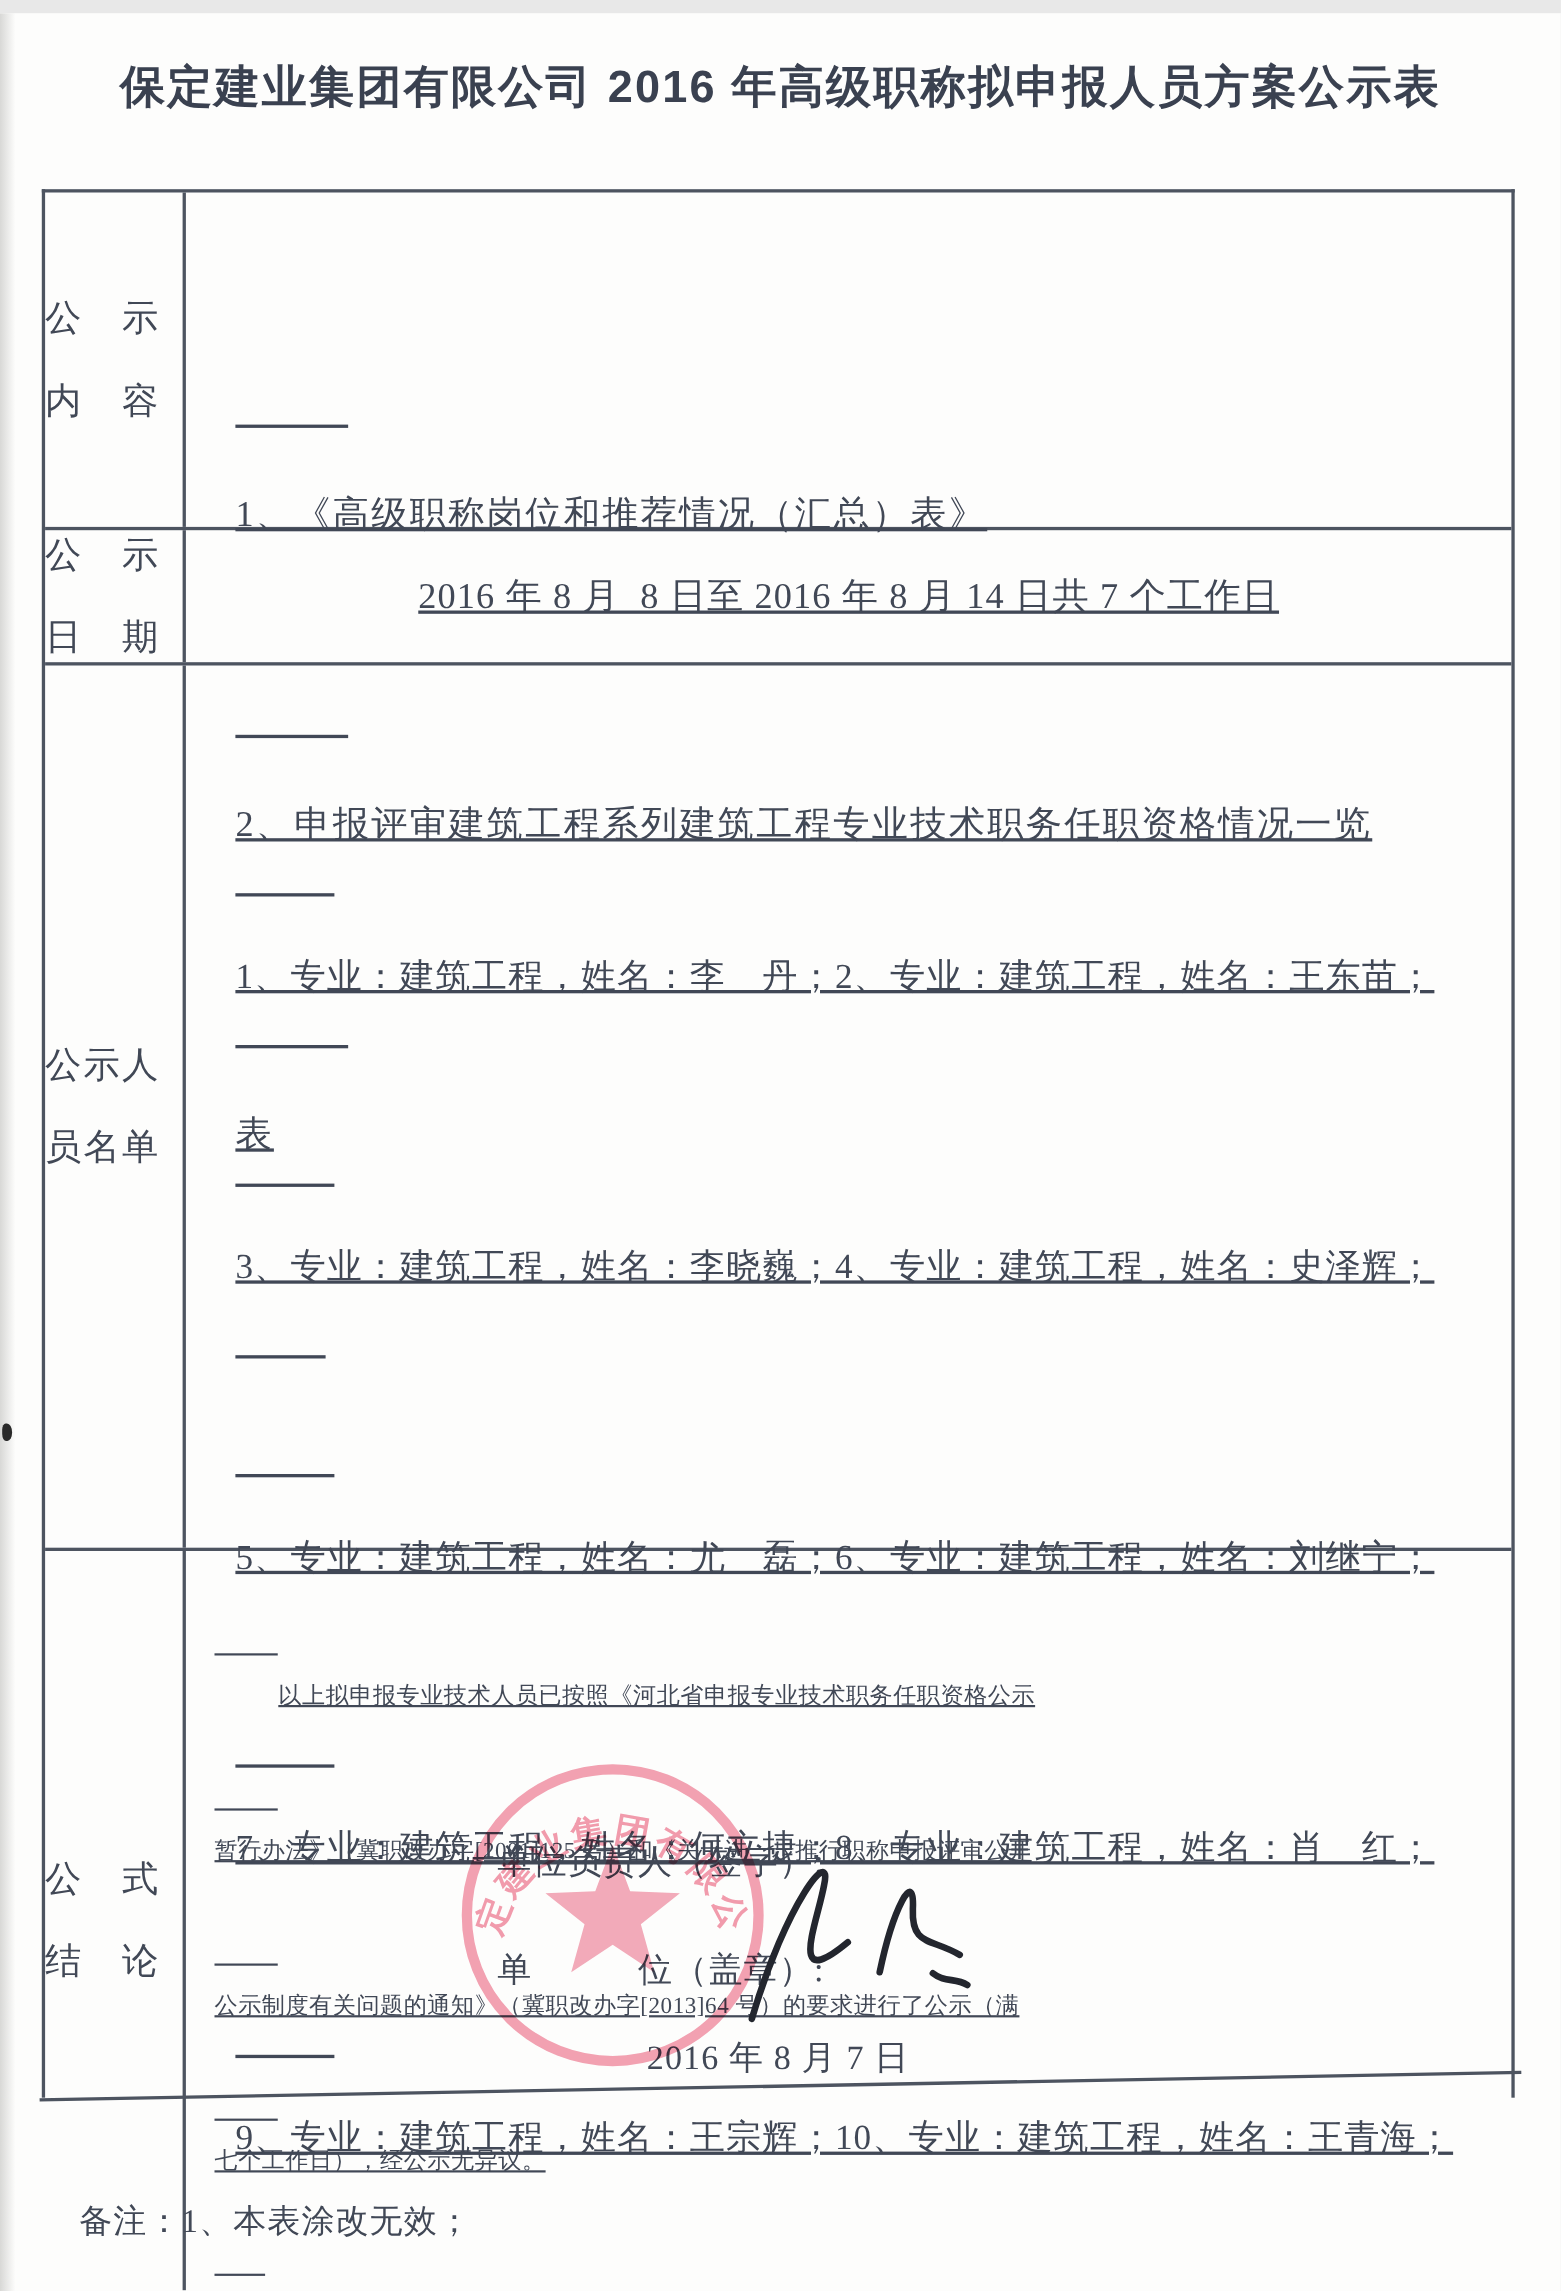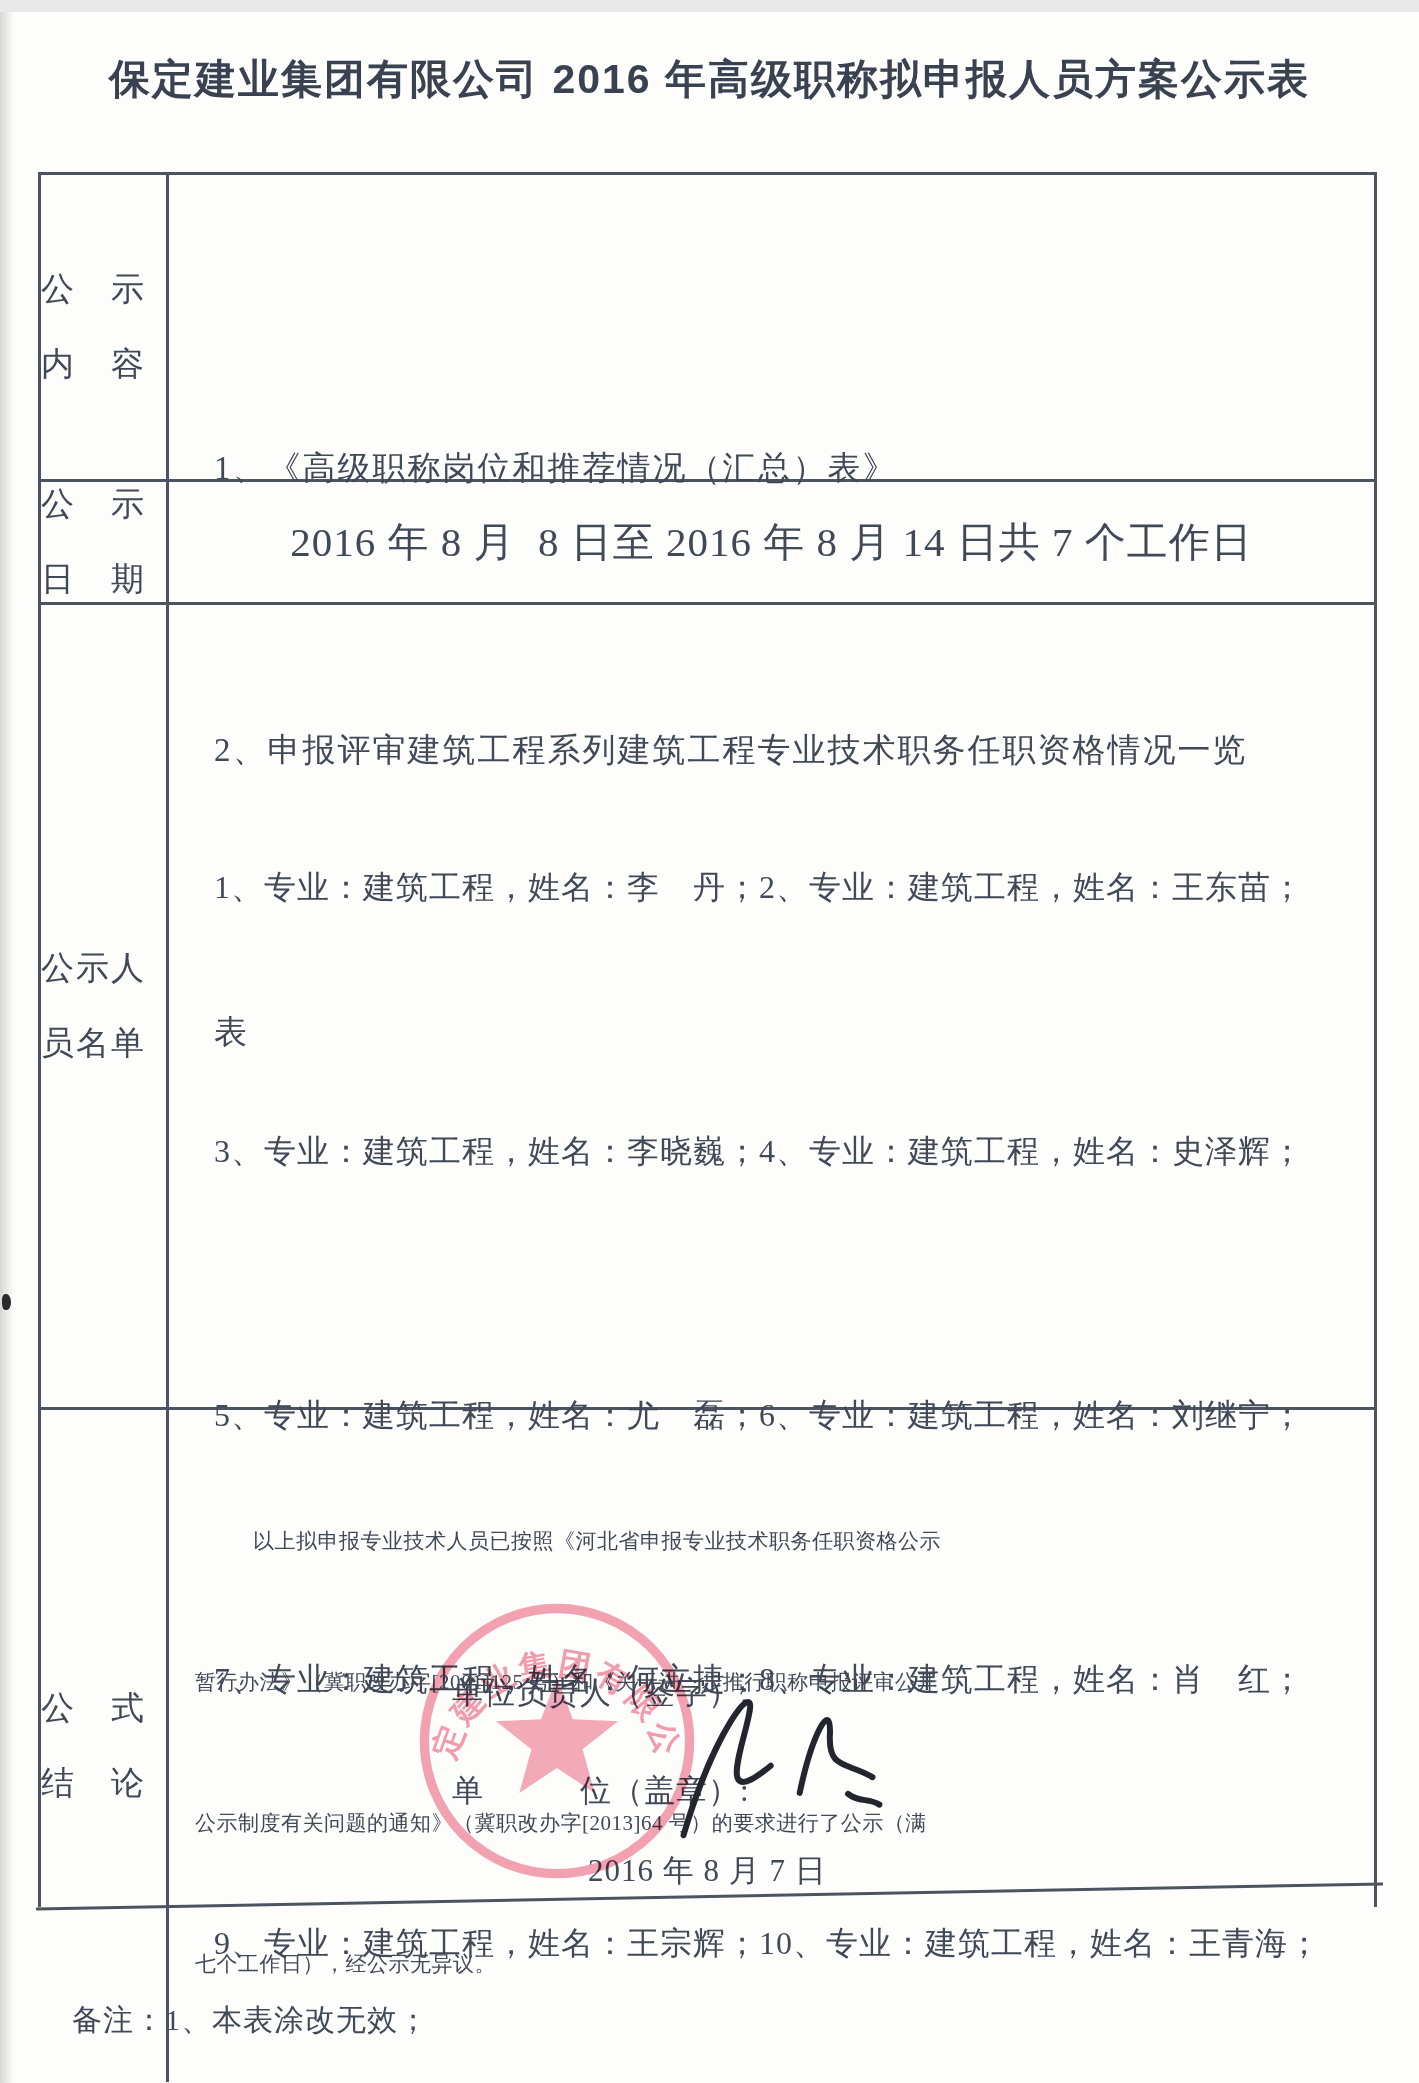--- a/index.html
+++ b/index.html
@@ -38,39 +38,39 @@
   .t-row{display:flex;box-sizing:border-box;}
   .t-row.bordered{border-bottom:3px solid #4d5460;}
   .label-cell{
     width:128px;flex:0 0 128px;
     border-right:3px solid #4d5460;box-sizing:border-box;
     display:flex;flex-direction:column;align-items:flex-start;justify-content:center;
     gap:30px;
     font-size:33px;letter-spacing:2px;
     white-space:pre-wrap;
   }
-  .content-cell{flex:1;box-sizing:border-box;position:relative;}
+  .content-cell{flex:1;box-sizing:border-box;position:relative;text-decoration:underline;}
   .row-content-h{height:307px;}
   .row-date-h{height:163px;}
   .row-personnel-h{height:805px;}
   .row-conclusion-h{flex:1;}
   .content-lines{
     padding:58px 20px 0 45px;
     font-size:33px;letter-spacing:2px;line-height:94px;
     white-space:pre-wrap;
   }
   .personnel-lines{
     padding:62px 16px 0 45px;
     font-size:32px;letter-spacing:1px;line-height:88px;
     white-space:pre-wrap;
   }
   .date-cell{
     display:flex;align-items:center;justify-content:center;
     height:100%;
-    font-size:41px;letter-spacing:1px;white-space:pre-wrap;
+    font-size:33px;letter-spacing:1px;white-space:pre-wrap;
   }
   .conclusion-par{
     padding:14px 14px 0 26px;
     font-size:21px;line-height:47px;letter-spacing:0.5px;
     white-space:pre-wrap;
   }
   .conclusion-par .first{ text-indent:58px; }
   .abs-label{
     position:absolute;font-size:31px;letter-spacing:1px;white-space:pre-wrap;
     color:#414856;

